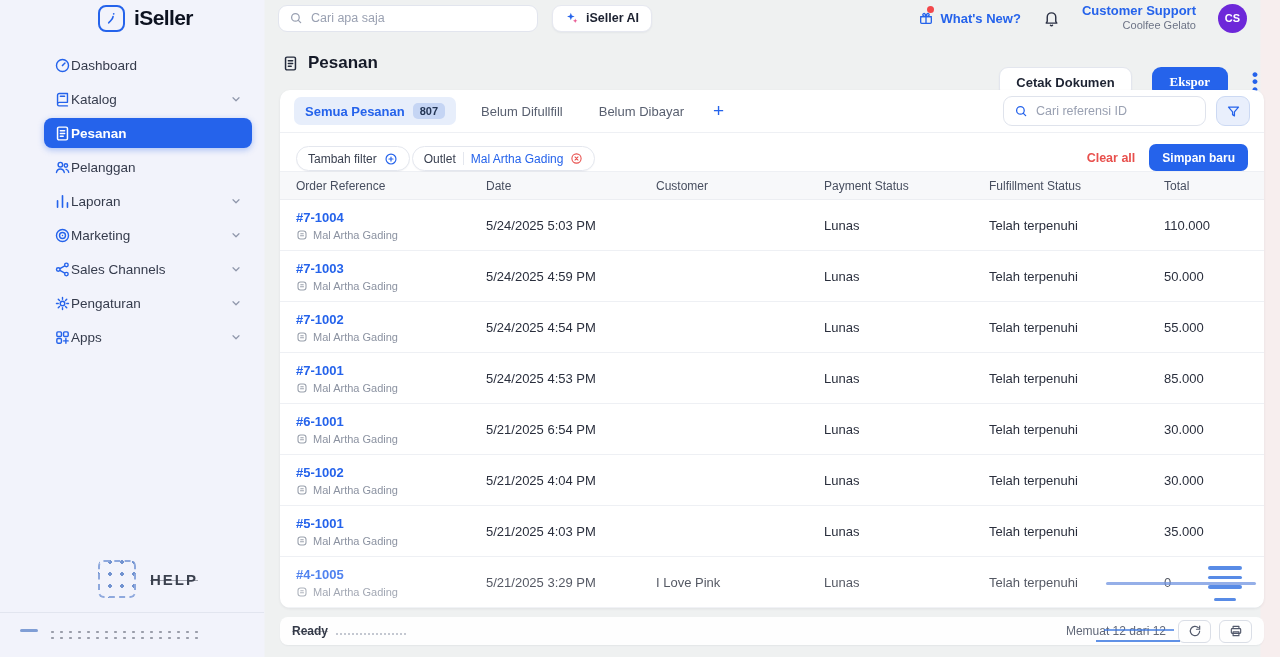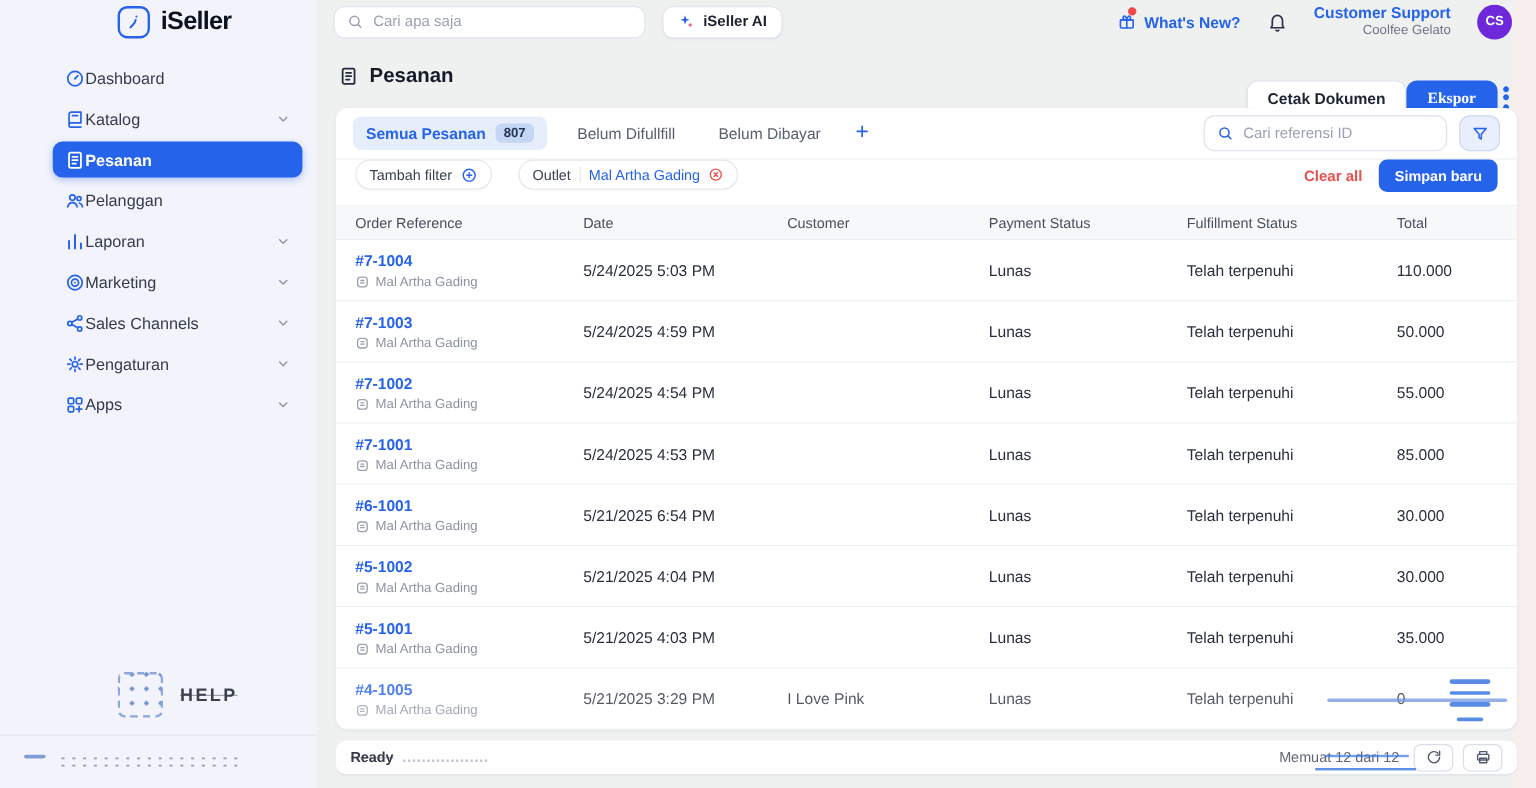--- a/index.html
+++ b/index.html
@@ -14,21 +14,21 @@
 
   
   .topbar { height:36px; display:flex; align-items:center; }
   .logo-wrap { width:264px; display:flex; align-items:center; gap:9px; padding-left:98px; flex:0 0 264px; }
   .logo-mark { width:27px; height:27px; border:2.4px solid #2563eb; border-radius:8px; display:flex; align-items:center; justify-content:center; color:#2563eb; background:#fff0; }
   .logo-text { font-size:21px; font-weight:700; letter-spacing:-0.6px; color:#0d1220; }
   .top-search { width:260px; height:27px; background:#fff; border:1px solid #e2e5ee; border-radius:9px; display:flex; align-items:center; gap:8px; padding:0 10px; margin-left:14px; }
   .top-search input { border:0; outline:0; background:transparent; font-size:12.5px; color:#3c4254; width:100%; font-family:inherit; }
   .top-search input::placeholder { color:#9aa1b2; }
   .ai-btn { height:27px; margin-left:14px; background:#fff; border:1px solid #e6e8f0; border-radius:9px; display:flex; align-items:center; gap:7px; padding:0 12px; font-size:12.5px; font-weight:600; color:#1c2130; box-shadow:0 1px 2px rgba(25,35,70,.05); cursor:pointer; }
-  .top-right { margin-left:auto; display:flex; align-items:center; gap:22px; padding-right:20px;justify-content:center; }
+  .top-right { margin-left:auto; display:flex; align-items:center; gap:22px; padding-right:33px;justify-content:center; }
   .whats-new { display:flex; align-items:center; gap:7px; color:#2563eb; font-size:13px; font-weight:700; position:relative; cursor:pointer; }
   .gift-badge { position:absolute; left:9px; top:-4px; width:7px; height:7px; border-radius:50%; background:#f2484b; }
   .account { text-align:right; line-height:1.25; cursor:pointer; }
   .account .nm { color:#2563eb; font-size:13px; font-weight:700; }
   .account .store { color:#6d7486; font-size:11px; }
   .avatar { width:29px; height:29px; border-radius:50%; background:#6d28d9; color:#fff; font-size:11px; font-weight:700; display:flex; align-items:center; justify-content:center; }
 
   
   .app { display:flex; height:621px; }
   .sidebar { flex:0 0 264px; display:flex; flex-direction:column; padding-top:14px; }
@@ -49,41 +49,41 @@
   .side-glitch { height:44px; display:flex; align-items:center; gap:10px; padding-left:20px; opacity:.75; }
   .glitch-dots { width:150px; height:13px;
      background:radial-gradient(#3c4254 1.2px, transparent 1.5px); background-size:9px 6px; opacity:.65; filter:blur(.2px); }
   .glitch-dash { width:18px; height:3px; background:#5b82c9; border-radius:2px; margin-bottom:10px; }
 
   
   .main { flex:1; padding:0 16px; display:flex; flex-direction:column; }
   .page-head { height:54px; display:flex; align-items:center; padding:0 2px; }
   .page-title { display:flex; align-items:center; gap:9px; font-size:17px; font-weight:700; color:#151a28; }
   .page-title .t-icon { color:#232a3b; }
-  .head-actions { margin-left:auto; display:flex; align-items:center; gap:0;margin-top:38px; }
+  .head-actions { margin-left:auto; display:flex; align-items:center; gap:20px;margin-top:38px; }
   .btn-outline { height:31px; padding:0 16px; background:#fff; border:1px solid #e3e6ee; border-radius:9px; font-size:13px; font-weight:600; color:#1d2332; cursor:pointer; box-shadow:0 1px 2px rgba(25,35,70,.05); font-family:inherit; }
   .btn-primary { height:31px; padding:0 18px; background:#2563eb; border:0; border-radius:9px; font-size:13px; font-weight:700; color:#fff; cursor:pointer; font-family:Liberation Serif, serif; }
   .dots-btn { color:#2563eb; font-size:17px; font-weight:800; letter-spacing:0; padding:0 4px; cursor:pointer; line-height:.45; }
 
   .card { background:#fff; border-radius:10px; box-shadow:0 1px 3px rgba(22,32,62,.07); overflow:hidden; }
 
   
   .tabs-row { height:43px; display:flex; align-items:center; padding:0 14px; border-bottom:1px solid #eef0f4; }
   .tab { display:flex; align-items:center; gap:8px; height:28px; padding:0 11px; border-radius:7px; font-size:13px; color:#596070; cursor:pointer; margin-right:14px; }
   .tab.active { background:#e7eefb; color:#2563eb; font-weight:700; }
   .tab-badge { background:#c5d5f4; color:#233554; font-size:11px; font-weight:700; padding:2px 7px; border-radius:5px; }
   .tab-add { color:#2563eb; font-size:19px; font-weight:500; cursor:pointer; padding:0 4px; }
   .tabs-right { margin-left:auto; display:flex; align-items:center; gap:10px; }
   .ref-search { width:203px; height:30px; border:1px solid #dfe3ec; border-radius:9px; display:flex; align-items:center; gap:8px; padding:0 10px; background:#fff; }
   .ref-search input { border:0; outline:0; font-size:12.5px; color:#3c4254; width:100%; background:transparent; font-family:inherit; }
   .ref-search input::placeholder { color:#9aa1b2; }
   .funnel-btn { width:34px; height:30px; border-radius:9px; background:#e9effc; border:1px solid #ccd9f3; color:#2563eb; display:flex; align-items:center; justify-content:center; cursor:pointer; }
 
   
-  .filter-row { height:39px; display:flex; align-items:flex-start; gap:22px; padding:0 16px; border-bottom:1px solid #eef0f4; }
+  .filter-row { height:39px; display:flex; align-items:flex-end; gap:2px; padding:0 16px; border-bottom:1px solid #eef0f4; }
   .chip { height:25px; display:flex; align-items:center; gap:7px; padding:0 11px; border:1px solid #e4e7ee; border-radius:14px; background:#fff; font-size:12px; color:#3a4151; cursor:pointer; box-shadow:0 1px 1px rgba(25,35,70,.03); }
   .chip .chip-val { color:#2563eb; }
   .chip .chip-sep { width:1px; height:13px; background:#e4e7ee; }
   .filter-right { margin-left:auto; display:flex; align-items:center; gap:14px; }
   .clear-all { color:#e8504d; font-size:12.5px; font-weight:600; cursor:pointer; }
   .save-btn { height:27px; padding:0 13px; background:#2563eb; color:#fff; border:0; border-radius:7px; font-size:12px; font-weight:700; cursor:pointer; font-family:inherit; }
 
   
   .cols { display:grid; grid-template-columns:190px 170px 168px 165px 175px 1fr; align-items:center; padding:0 16px; }
   .thead { height:28px; background:#f7f8fa; border-bottom:1px solid #eceef2; font-size:12px; color:#474e5f; }

